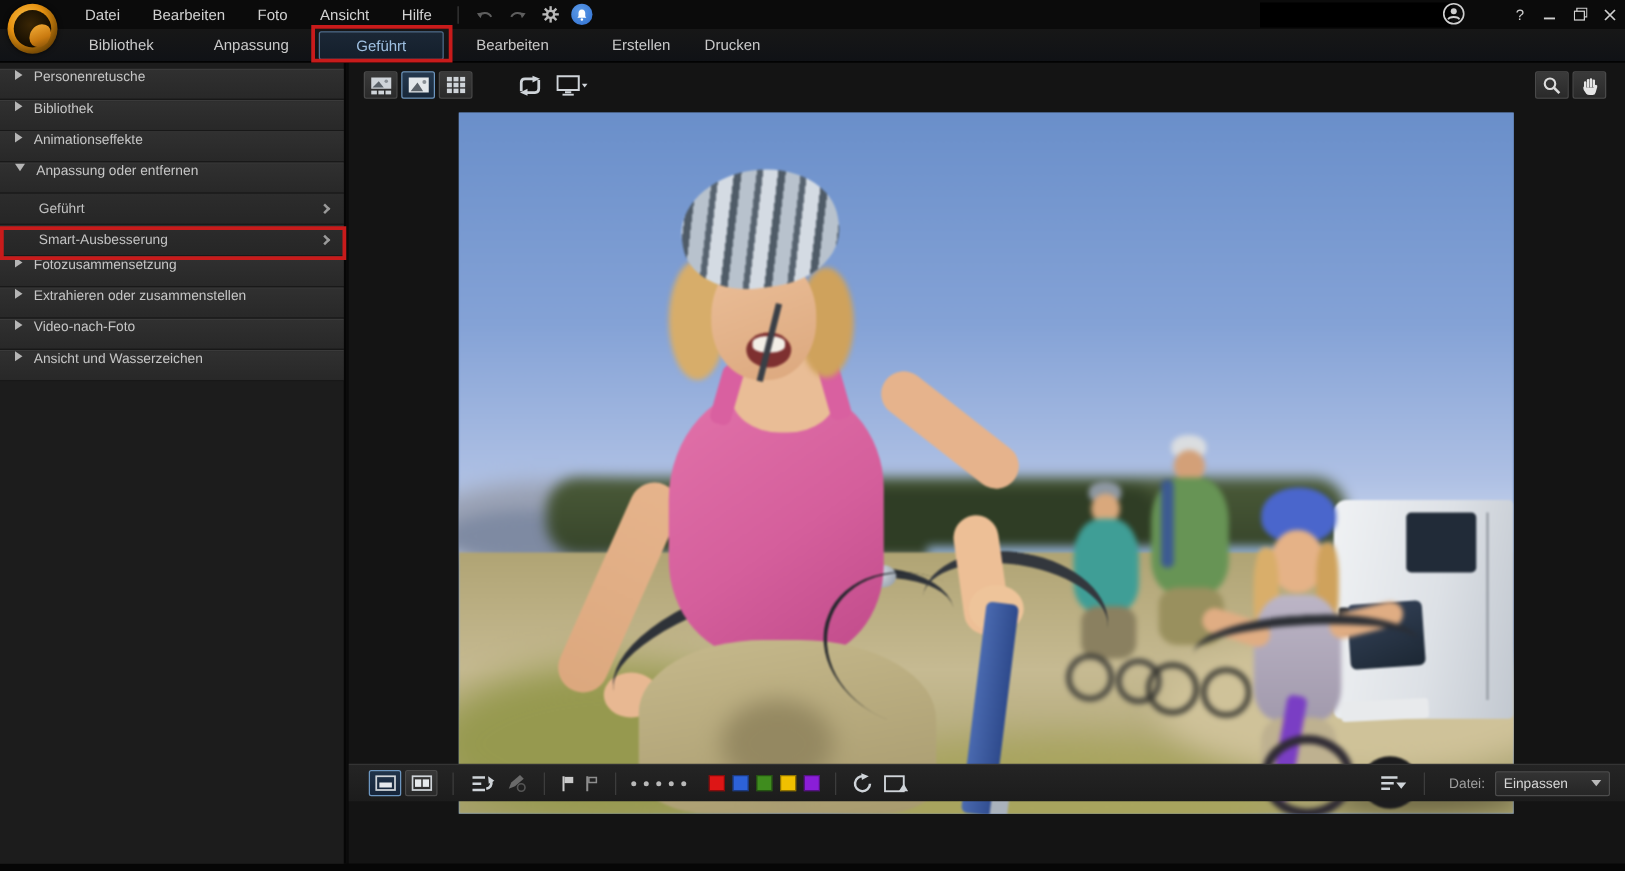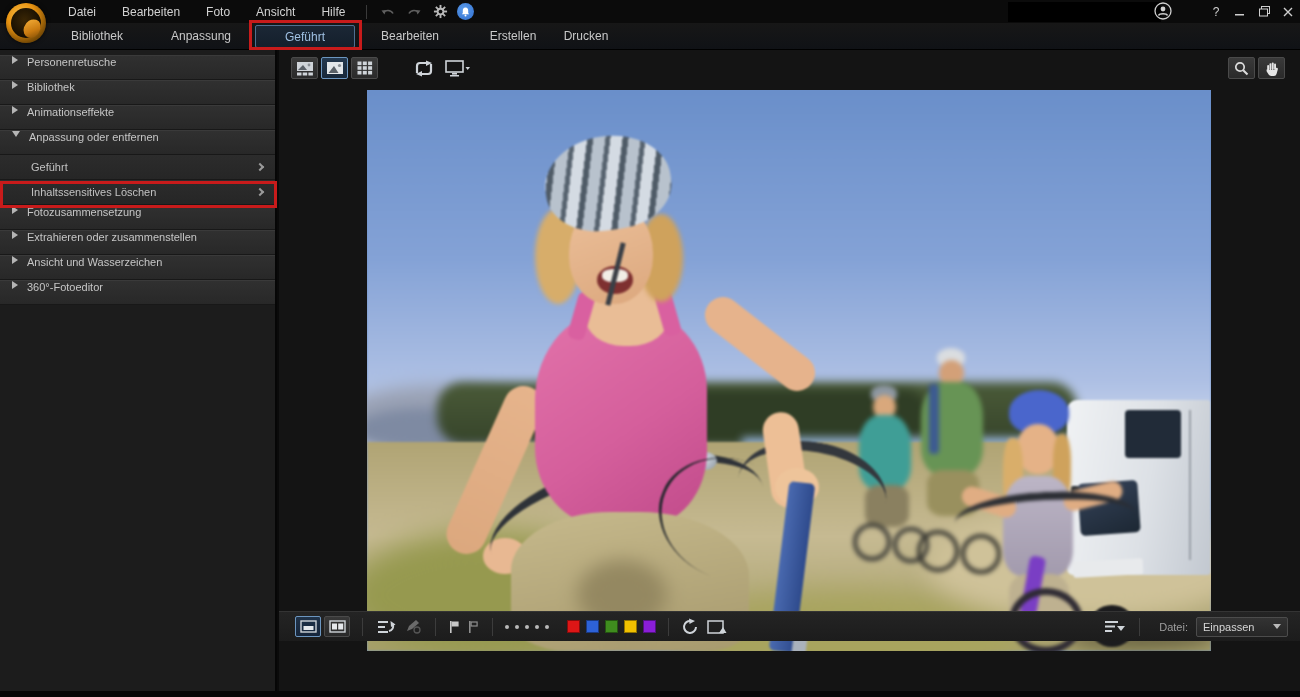--- a/index.html
+++ b/index.html
@@ -177,38 +177,38 @@
   </div>
   <div class="side-row">
     <span class="tri-d"></span>
     <span>Anpassung oder entfernen</span>
   </div>
   <div class="sub-row">
     <span>Geführt</span>
     <span class="chev"></span>
   </div>
   <div class="sub-row">
-    <span>Inhaltssensitives Löschen</span>
+    <span>Smart-Ausbesserung</span>
     <span class="chev"></span>
   </div>
   <div class="side-row">
     <span class="tri-r"></span>
     <span>Fotozusammensetzung</span>
   </div>
   <div class="side-row">
     <span class="tri-r"></span>
     <span>Extrahieren oder zusammenstellen</span>
   </div>
   <div class="side-row">
     <span class="tri-r"></span>
+    <span>Video-nach-Foto</span>
+  </div>
+  <div class="side-row">
+    <span class="tri-r"></span>
     <span>Ansicht und Wasserzeichen</span>
-  </div>
-  <div class="side-row">
-    <span class="tri-r"></span>
-    <span>360°-Fotoeditor</span>
   </div>
 </div>
 <div class="anno-box" style="left:0px; top:181px; width:277px; height:27px;"></div>
 
 <div class="content">
 
   <div class="viewer-toolbar">
     <div class="vt-btn">
       <svg width="18" height="15" viewBox="0 0 18 15">
           <rect x="1" y="1" width="16" height="9" fill="#cfd4d9"></rect>

